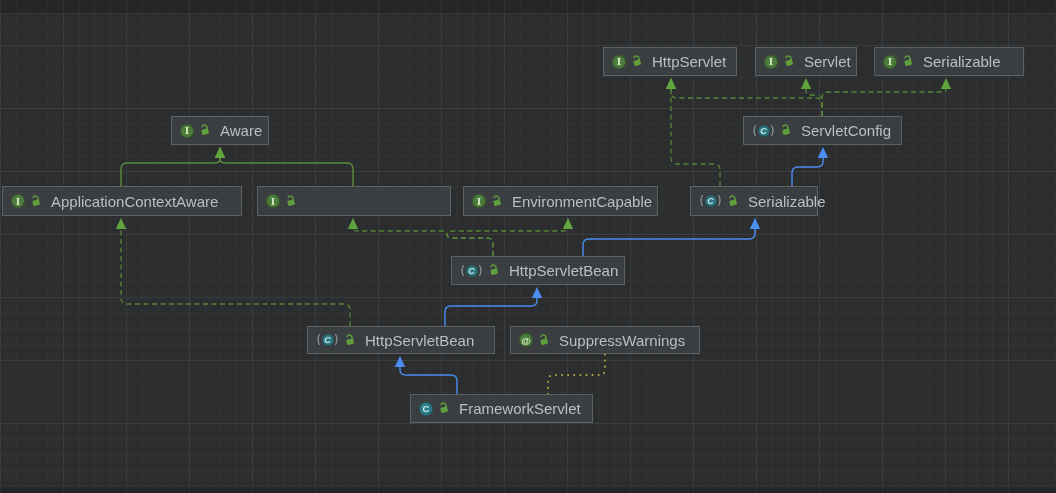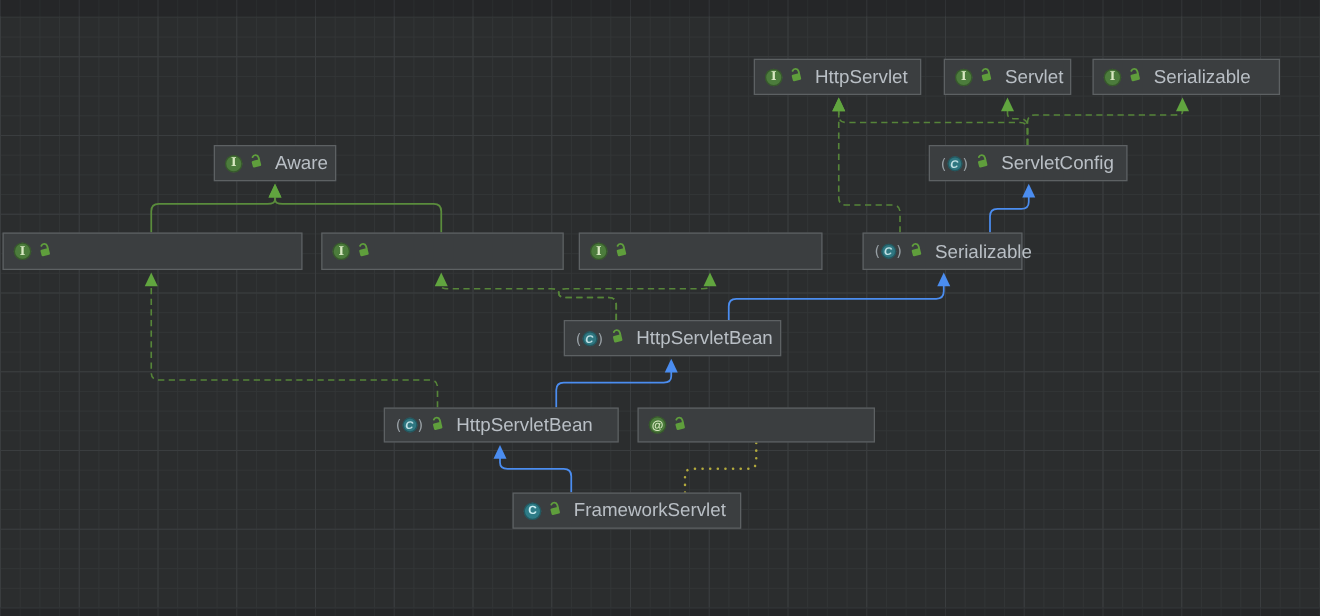--- a/index.html
+++ b/index.html
@@ -164,38 +164,40 @@
         <span class="label">ServletConfig</span>
       </div>
       <div class="node" style="left: 2px; top: 186px; width: 240px; height: 30px;">
         <span class="node-icon">
           <span class="circle glyph-serif" style="background: rgb(76, 124, 60); color: rgb(216, 232, 194);">I</span>
         </span>
         <span><svg class="lock-icon" viewBox="0 0 14 14">
             <path d="M10.1 7 V4.9 A2.7 2.7 0 0 0 5.2 3.4" fill="none" stroke="#5f9e3c" stroke-width="1.6" stroke-linecap="round"></path>
             <rect x="3.4" y="6.6" width="7.4" height="5.9" rx="1.1" fill="#5f9e3c"></rect>
           </svg></span>
+        <span class="label">ApplicationContextAware</span>
       </div>
       <div class="node" style="left: 257px; top: 186px; width: 194px; height: 30px;">
         <span class="node-icon">
           <span class="circle glyph-serif" style="background: rgb(76, 124, 60); color: rgb(216, 232, 194);">I</span>
         </span>
         <span><svg class="lock-icon" viewBox="0 0 14 14">
             <path d="M10.1 7 V4.9 A2.7 2.7 0 0 0 5.2 3.4" fill="none" stroke="#5f9e3c" stroke-width="1.6" stroke-linecap="round"></path>
             <rect x="3.4" y="6.6" width="7.4" height="5.9" rx="1.1" fill="#5f9e3c"></rect>
           </svg></span>
       </div>
       <div class="node" style="left: 463px; top: 186px; width: 195px; height: 30px;">
         <span class="node-icon">
           <span class="circle glyph-serif" style="background: rgb(76, 124, 60); color: rgb(216, 232, 194);">I</span>
         </span>
         <span><svg class="lock-icon" viewBox="0 0 14 14">
             <path d="M10.1 7 V4.9 A2.7 2.7 0 0 0 5.2 3.4" fill="none" stroke="#5f9e3c" stroke-width="1.6" stroke-linecap="round"></path>
             <rect x="3.4" y="6.6" width="7.4" height="5.9" rx="1.1" fill="#5f9e3c"></rect>
           </svg></span>
+        <span class="label">EnvironmentCapable</span>
       </div>
       <div class="node" style="left: 690px; top: 186px; width: 128px; height: 30px;">
         <span class="node-icon abstract">
           <span class="paren">(</span>
           <span class="circle" style="background: rgb(46, 124, 135); color: rgb(205, 239, 243);">C</span>
           <span class="paren">)</span>
         </span>
         <span><svg class="lock-icon" viewBox="0 0 14 14">
             <path d="M10.1 7 V4.9 A2.7 2.7 0 0 0 5.2 3.4" fill="none" stroke="#5f9e3c" stroke-width="1.6" stroke-linecap="round"></path>
             <rect x="3.4" y="6.6" width="7.4" height="5.9" rx="1.1" fill="#5f9e3c"></rect>
@@ -227,20 +229,21 @@
         <span class="label">HttpServletBean</span>
       </div>
       <div class="node" style="left: 510px; top: 326px; width: 190px; height: 28px;">
         <span class="node-icon">
           <span class="circle" style="background: rgb(76, 124, 60); color: rgb(216, 232, 194);">@</span>
         </span>
         <span><svg class="lock-icon" viewBox="0 0 14 14">
             <path d="M10.1 7 V4.9 A2.7 2.7 0 0 0 5.2 3.4" fill="none" stroke="#5f9e3c" stroke-width="1.6" stroke-linecap="round"></path>
             <rect x="3.4" y="6.6" width="7.4" height="5.9" rx="1.1" fill="#5f9e3c"></rect>
           </svg></span>
+        <span class="label">SuppressWarnings</span>
       </div>
       <div class="node" style="left: 410px; top: 394px; width: 183px; height: 29px;">
         <span class="node-icon">
           <span class="circle" style="background: rgb(46, 124, 135); color: rgb(205, 239, 243);">C</span>
         </span>
         <span><svg class="lock-icon" viewBox="0 0 14 14">
             <path d="M10.1 7 V4.9 A2.7 2.7 0 0 0 5.2 3.4" fill="none" stroke="#5f9e3c" stroke-width="1.6" stroke-linecap="round"></path>
             <rect x="3.4" y="6.6" width="7.4" height="5.9" rx="1.1" fill="#5f9e3c"></rect>
           </svg></span>
         <span class="label">FrameworkServlet</span>

